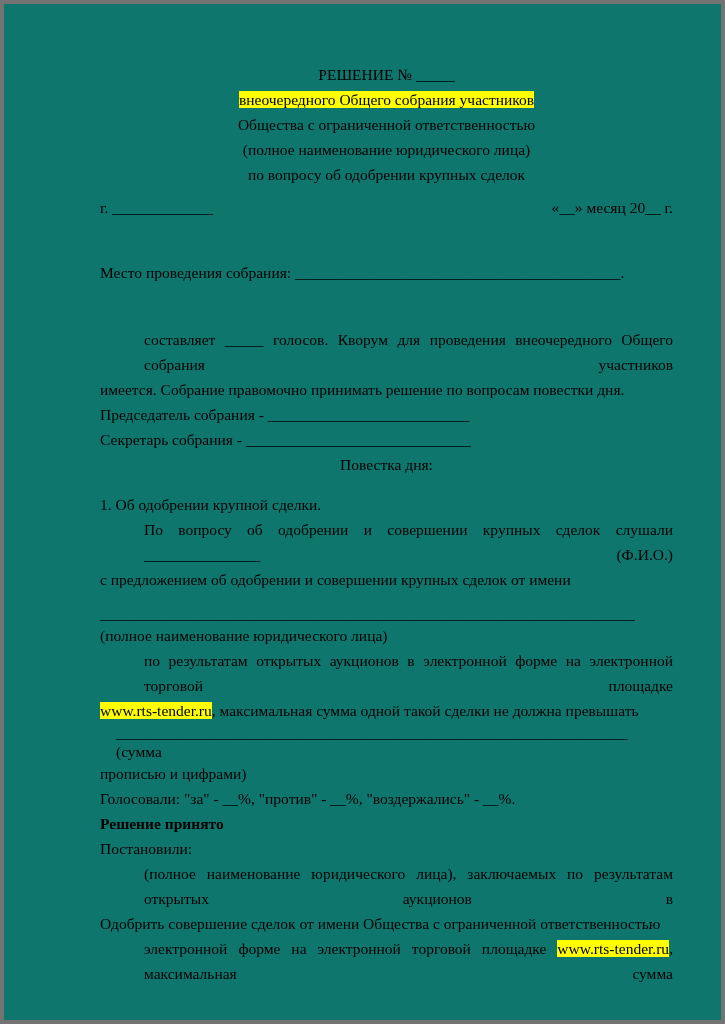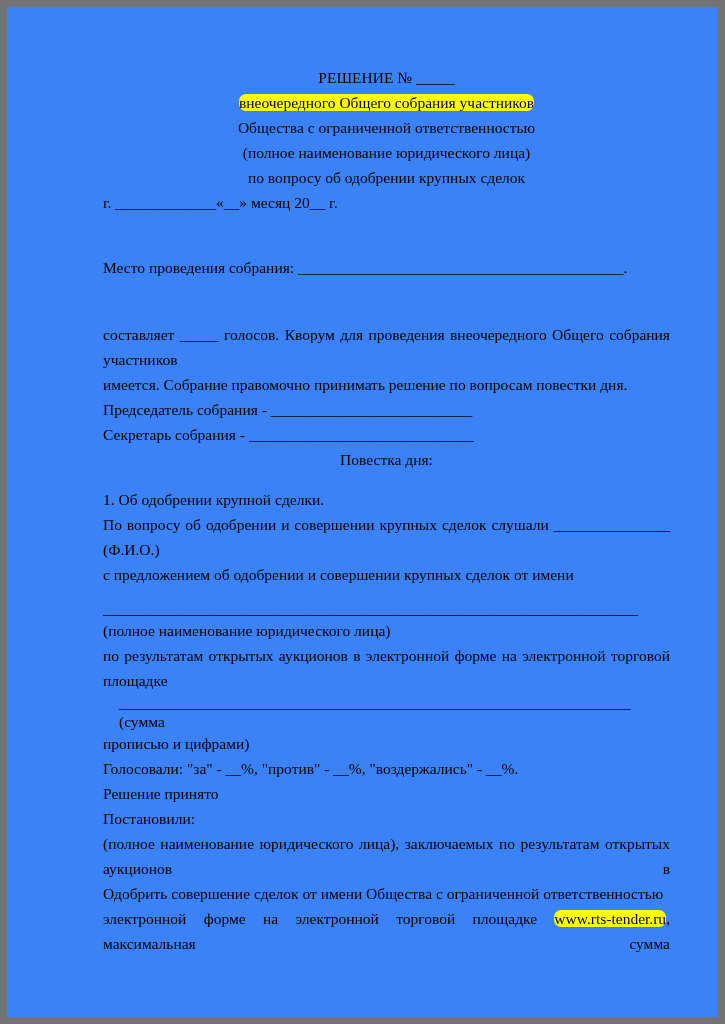--- a/index.html
+++ b/index.html
@@ -7,32 +7,32 @@
     width:725px; height:1024px;
     background:#ffffff;
     font-family:"Liberation Serif","DejaVu Serif",serif;
     font-size:15.5px;
     color:#000000;
     position:relative;
   }
   .page {
     position:absolute; inset:0;
     box-sizing:border-box;
-    border:7px solid #737373;
+    border:4px solid #737373;
     padding:58px 48px 16px 96px;
-    background:#3b82f6;
+    background:#0f766e;
   }
   .ln { line-height:25px; min-height:25px; }
   .ctr { text-align:center; }
-  .just { text-align:justify; text-align-last:justify; }
-  .bold { font-weight:normal; }
+  .just { text-align:justify; text-align-last:justify;margin-left:44px; }
+  .bold { font-weight:bold; }
   .rule { line-height:19px; min-height:19px; letter-spacing:0; white-space:nowrap; }
   .rule-row { line-height:19px; min-height:19px; text-align:justify; text-align-last:justify;margin-left:16px; }
-  .hl { background:#ffff00;border-radius:7px; }
-  .city-date { display:flex; line-height:25px; }
+  .hl { background:#ffff00; }
+  .city-date { display:flex; justify-content:space-between; line-height:25px;margin-top:8px; }
   .sp-a { height:40px; }
   .sp-b { height:42px; }
   .sp-c { height:15px; }
   .sp-d { height:12px; }
 </style>
 </head>
 <body>
 
 <div class="page">
 
@@ -63,20 +63,21 @@
 
   <div class="ln">1. Об одобрении крупной сделки.</div>
   <div class="ln just">По вопросу об одобрении и совершении крупных сделок слушали _______________ (Ф.И.О.)</div>
   <div class="ln">с предложением об одобрении и совершении крупных сделок от имени</div>
 
   <div class="sp-d"></div>
 
   <div class="rule">_____________________________________________________________________</div>
   <div class="ln">(полное наименование юридического лица)</div>
   <div class="ln just">по результатам открытых аукционов в электронной форме на электронной торговой площадке</div>
+  <div class="ln"><span class="hl">www.rts-tender.ru</span><span>, максимальная сумма одной такой сделки не должна превышать</span></div>
   <div class="rule-row"><span>__________________________________________________________________</span> <span>(сумма</span></div>
   <div class="ln">прописью и цифрами)</div>
 
   <div class="ln">Голосовали: "за" - __%, "против" - __%, "воздержались" - __%.</div>
   <div class="ln bold">Решение принято</div>
   <div class="ln">Постановили:</div>
 
   <div class="ln just">(полное наименование юридического лица), заключаемых по результатам открытых аукционов в</div>
   <div class="ln">Одобрить совершение сделок от имени Общества с ограниченной ответственностью</div>
   <div class="ln just"><span>электронной форме на электронной торговой площадке </span><span class="hl">www.rts-tender.ru</span><span>, максимальная сумма</span></div>

